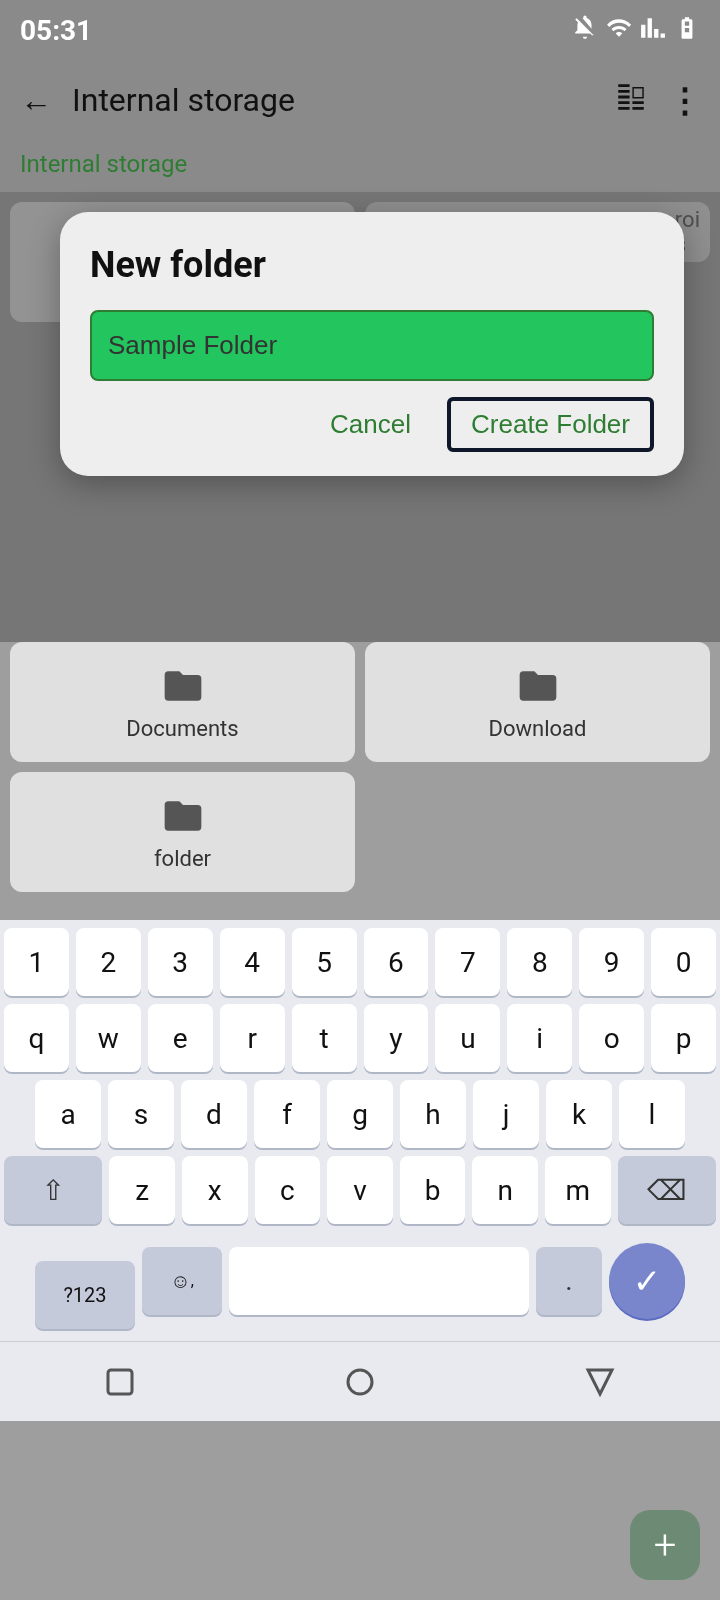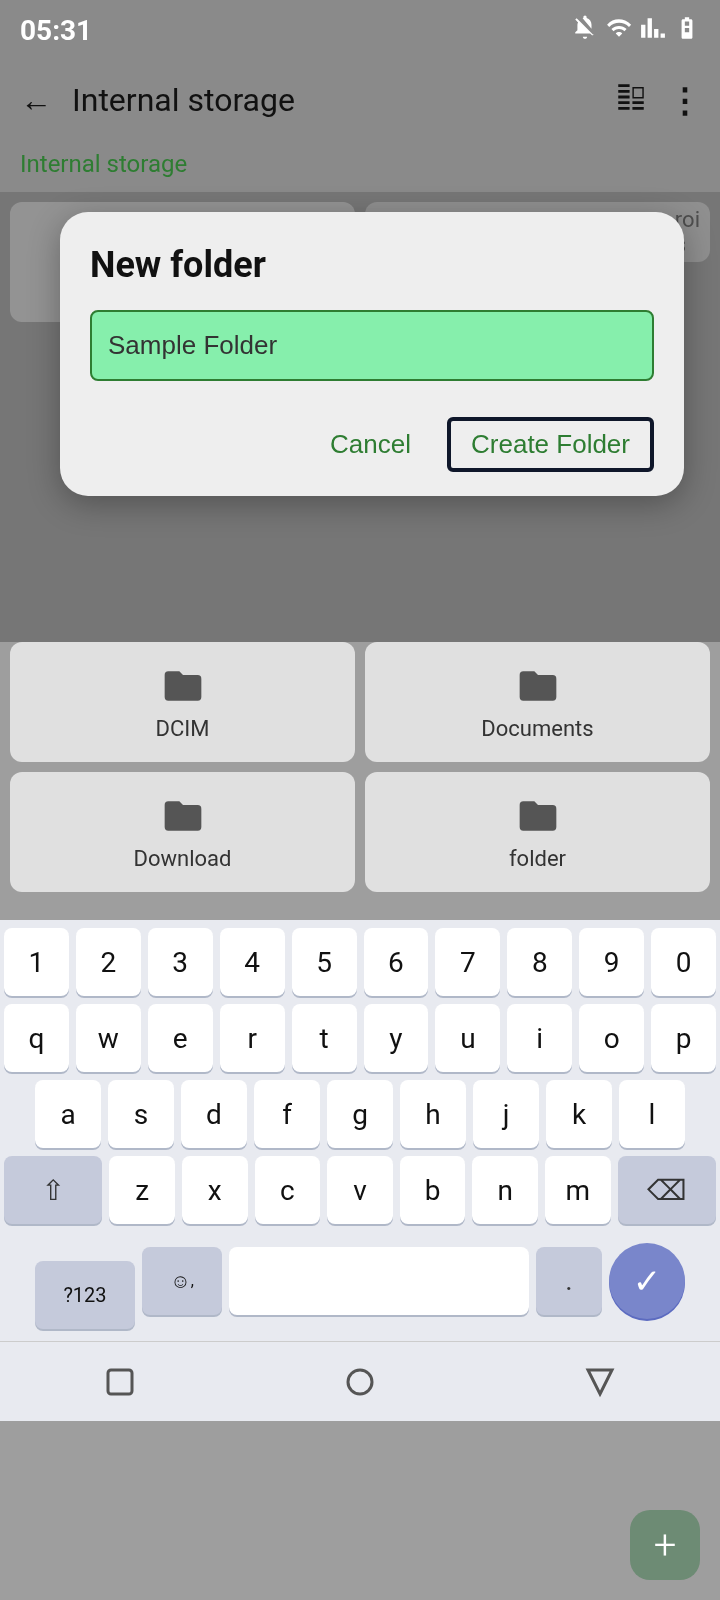--- a/index.html
+++ b/index.html
@@ -128,26 +128,26 @@
     .dialog-title {
       font-size: 36px;
       font-weight: bold;
       color: #111;
       margin-bottom: 24px;
     }
     .dialog-input {
       width: 100%;
       border: 2px solid #2e7d32;
       border-radius: 8px;
-      background: #86efac;
+      background: #22c55e;
       padding: 18px 16px;
       font-size: 26px;
       color: #333;
       outline: none;
-      margin-bottom: 36px;
+      margin-bottom: 16px;
     }
     .dialog-buttons {
       display: flex;
       justify-content: flex-end;
       gap: 20px;
       align-items: center;
     }
     .btn-cancel {
       font-size: 26px;
       color: #2e7d32;
@@ -342,26 +342,20 @@
         <button class="btn-create">Create Folder</button>
       </div>
     </div>
   </div>
 
   <div style="height:310px;"></div>
 </div>
 
 <div class="file-row-area">
   <div class="file-grid">
-    <div class="file-item">
-      <svg class="folder-icon" viewBox="0 0 24 24" fill="#555">
-          <path d="M10 4H4a2 2 0 00-2 2v12a2 2 0 002 2h16a2 2 0 002-2V8a2 2 0 00-2-2h-8l-2-2z"></path>
-        </svg>
-      <span class="folder-name">DCIM</span>
-    </div>
     <div class="file-item">
       <svg class="folder-icon" viewBox="0 0 24 24" fill="#555">
           <path d="M10 4H4a2 2 0 00-2 2v12a2 2 0 002 2h16a2 2 0 002-2V8a2 2 0 00-2-2h-8l-2-2z"></path>
         </svg>
       <span class="folder-name">Documents</span>
     </div>
     <div class="file-item">
       <svg class="folder-icon" viewBox="0 0 24 24" fill="#555">
           <path d="M10 4H4a2 2 0 00-2 2v12a2 2 0 002 2h16a2 2 0 002-2V8a2 2 0 00-2-2h-8l-2-2z"></path>
         </svg>

